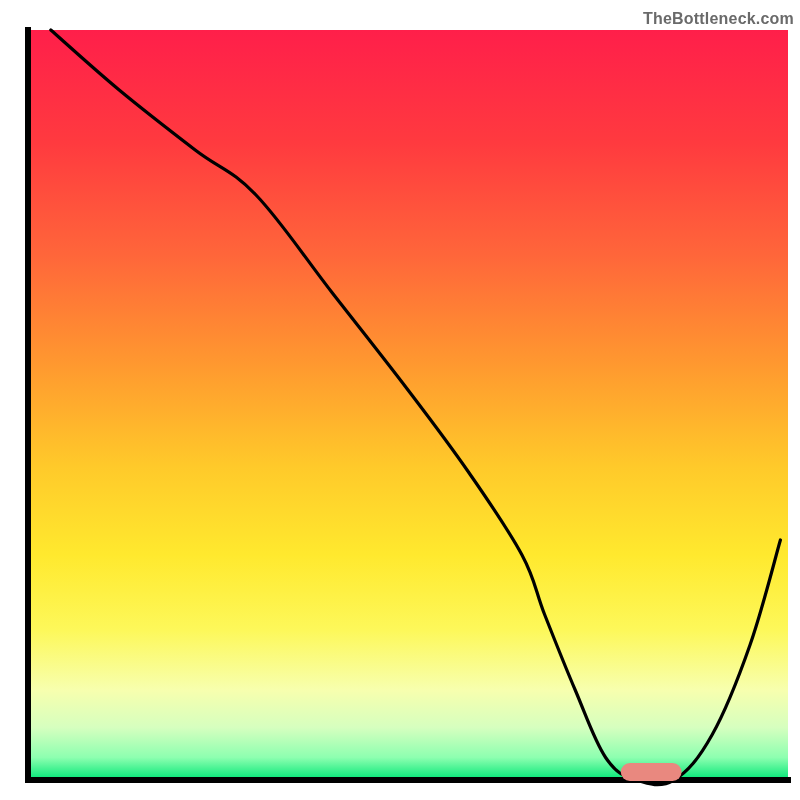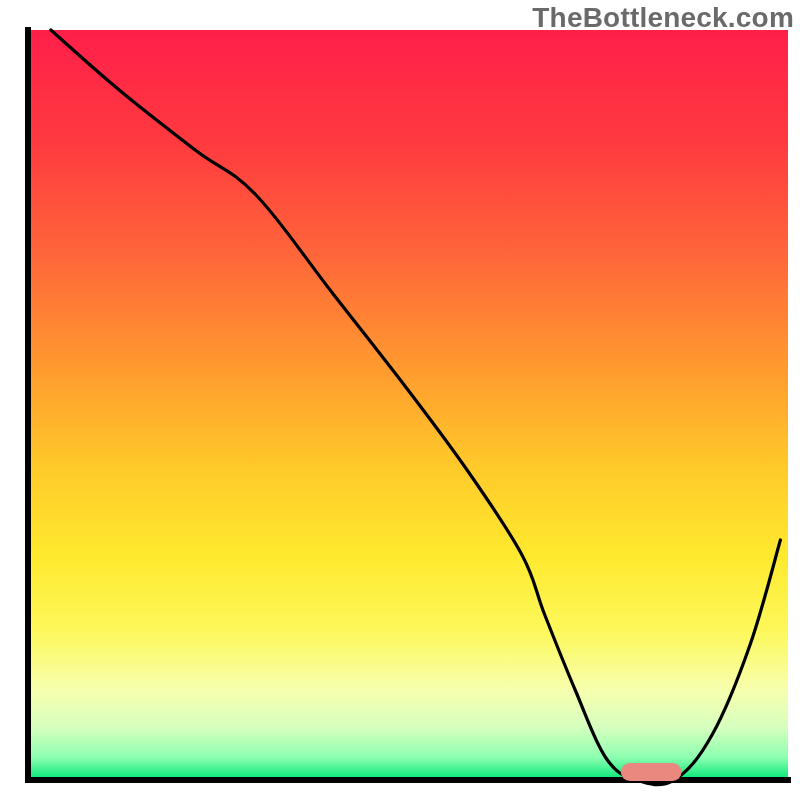--- a/index.html
+++ b/index.html
@@ -11,23 +11,23 @@
     font-family: Arial, Helvetica, sans-serif;
     overflow: hidden;
   }
   .wrap {
     position: relative;
     width: 800px;
     height: 800px;
   }
   .watermark {
     position: absolute;
-    top: 2px;
+    top: 10px;
     right: 6px;
-    font-size: 28px;
+    font-size: 16px;
     font-weight: 600;
     color: #6a6a6a;
     letter-spacing: 0.2px;
     user-select: none;
   }
   svg {
     display: block;
   }
 </style>
 </head>

